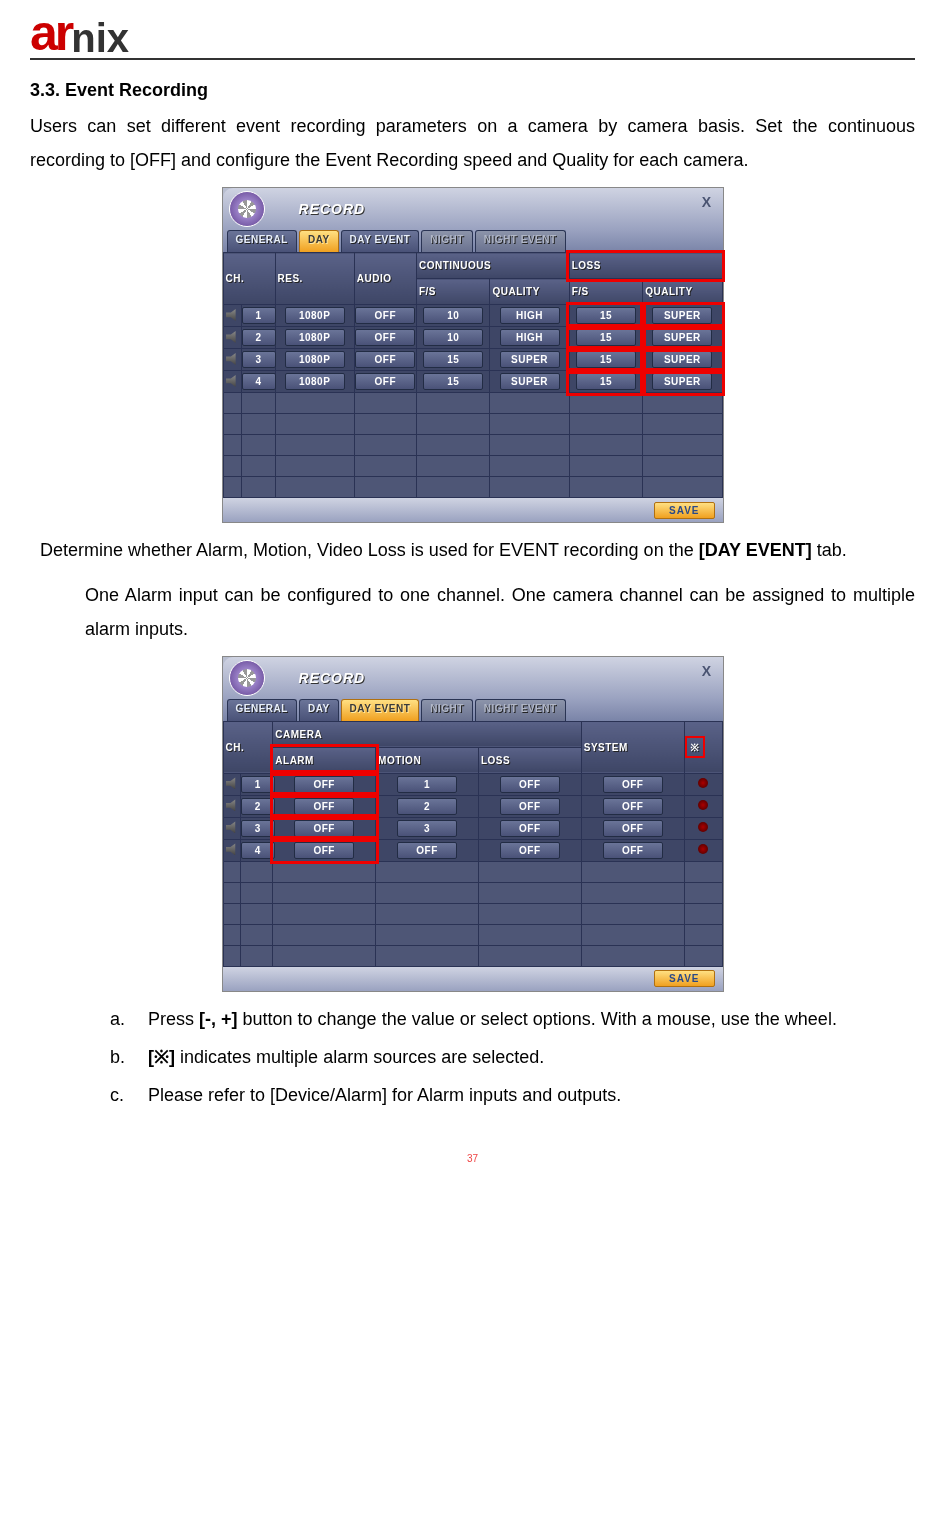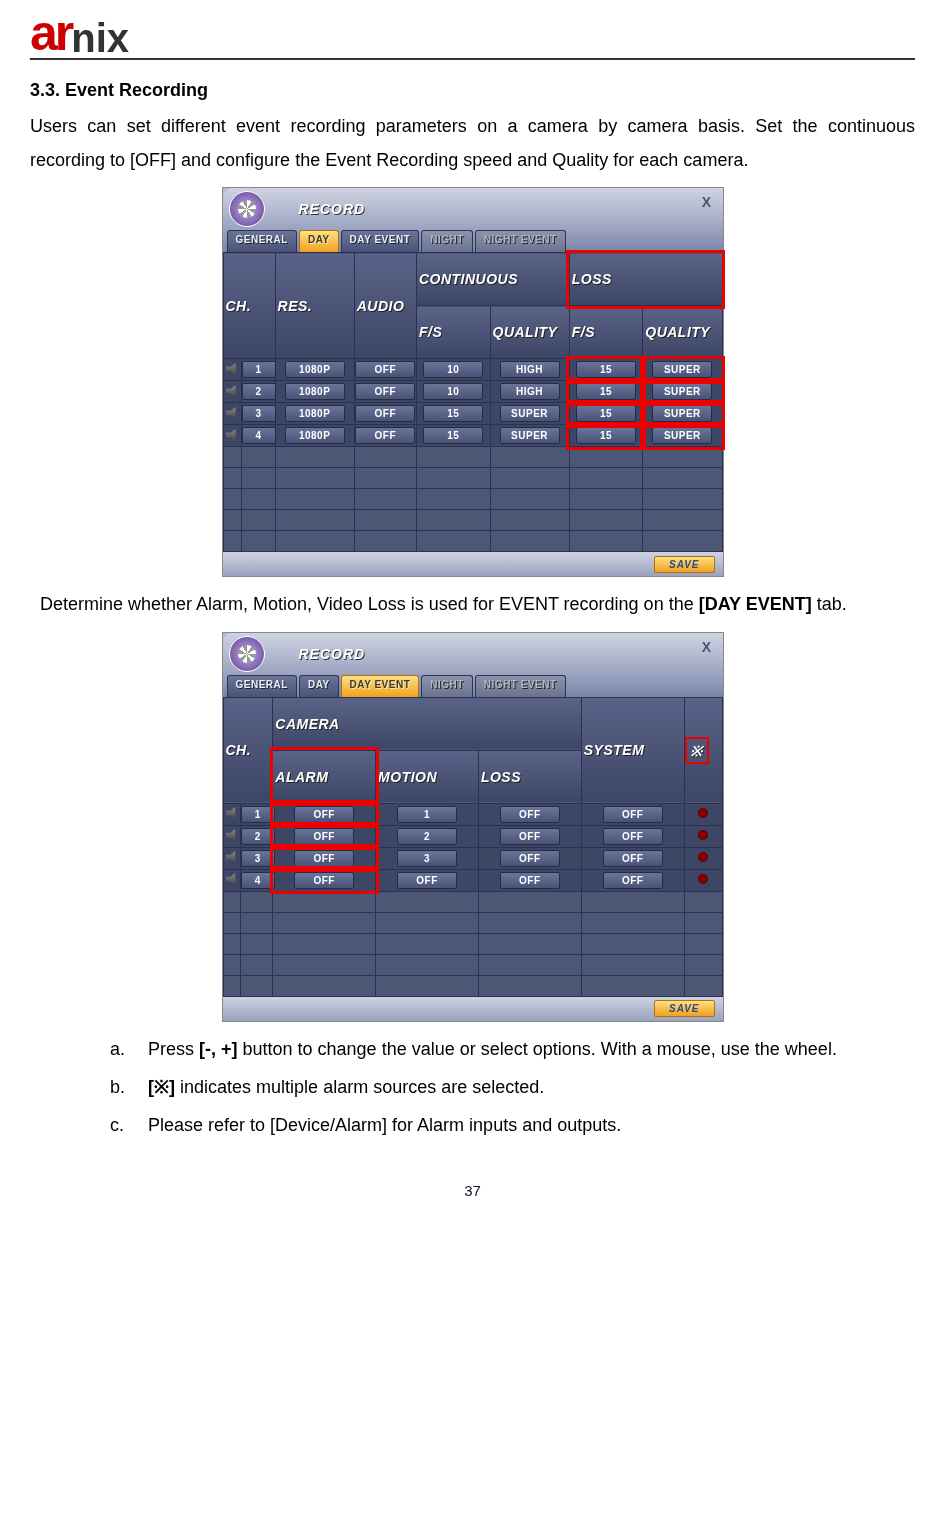--- a/index.html
+++ b/index.html
@@ -55,24 +55,24 @@
   }
   .ol .li .lbl {
     width: 24px;
     flex-shrink: 0;
   }
   .ol .li .txt {
     text-align: justify;
     flex: 1;
   }
   .page-num {
-    font-size: 15px;
+    font-size: 10px;
     text-align: center;
     margin-top: 40px;
-    color:#0f172a;
+    color:#ef4444;
   }
 
   
   .dvr-wrap {
     text-align: center;
     margin: 6px 0 10px 0;
   }
   .dvr {
     display: inline-block;
     width: 500px;
@@ -162,27 +162,26 @@
     padding: 0;
   }
   table.grid {
     width: 100%;
     border-collapse: collapse;
     table-layout: fixed;
   }
   table.grid th {
     background: linear-gradient(#5a6288,#3e4666);
     color: #fff;
-    font-size: 14px;
+    font-size: 10px;
     font-weight: bold;
-    padding: 18px 2px;
+    padding: 7px 2px;
     border: 1px solid #2a3254;
     letter-spacing: 0.5px;
     text-shadow: 1px 1px 0 #222;
-    font-style: italic;
   }
   table.grid td {
     text-align: center;
     padding: 0;
     border: 1px solid #2a3254;
     height: 21px;
     background: #3e4666;
   }
   .cell {
     display: inline-block;
@@ -215,21 +214,20 @@
   }
   .save-btn {
     background: linear-gradient(#ffe082,#f0a020);
     color: #2a4a88;
     font-weight: bold;
     font-size: 10px;
     padding: 2px 14px;
     border: 1px solid #b07010;
     border-radius: 2px;
     letter-spacing: 1px;
-    font-style: italic;
   }
 
   .redbox-a { outline: 3px solid #e00; }
   .redbox-small { outline: 2px solid #e00; display:inline-block; }
 </style>
 </head>
 <body>
 
 <div class="page">
 
@@ -384,20 +382,21 @@
         <span class="save-btn">SAVE</span>
       </div>
     </div>
   </div>
 
   <p class="body" style="padding-left:10px;">
     <span>Determine whether Alarm, Motion, Video Loss is used for EVENT recording on the </span><b>[DAY EVENT]</b><span> tab.</span>
   </p>
 
 
+  <p class="body indented">One Alarm input can be configured to one channel. One camera channel can be assigned to multiple alarm inputs.</p>
 
   <div class="dvr-wrap">
     <div class="dvr">
       <div class="dvr-title">
         <span class="gear"></span>
         <span class="tl">RECORD</span>
         <span class="close">X</span>
       </div>
       <div class="tabs">
         <div class="tab">GENERAL</div>

